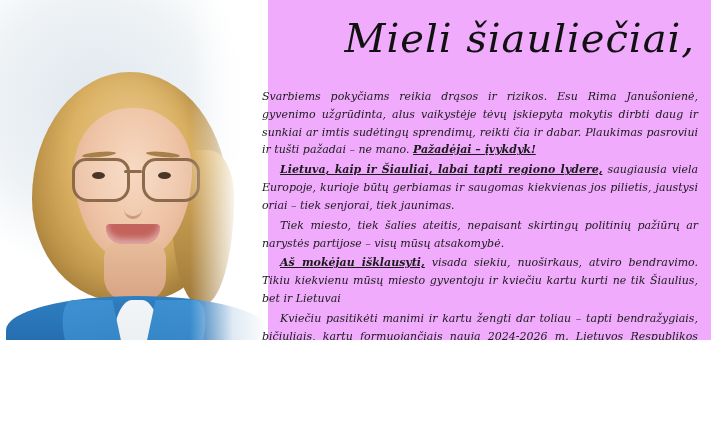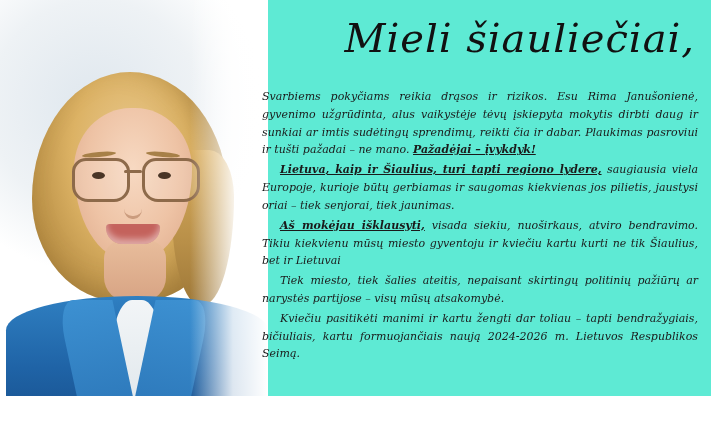--- a/index.html
+++ b/index.html
@@ -9,22 +9,22 @@
   body {
     width: 711px;
     height: 428px;
     background: #ffffff;
     font-family: "Liberation Serif", serif;
     overflow: hidden;
   }
   .page {
     position: relative;
     width: 711px;
-    height: 396px;
-    background: #5eead4;
+    height: 340px;
+    background: #f0abfc;
     overflow: hidden;
   }
 
   
   .photo-area {
     position: absolute;
     left: 0;
     top: 0;
     width: 268px;
     height: 428px;
@@ -291,20 +291,20 @@
     <div class="jacket-lapel-l"></div>
     <div class="jacket-lapel-r"></div>
     <div class="photo-fade"></div>
     <div class="photo-fade-bottom"></div>
   </div>
 
   <div class="content">
     <div class="headline">Mieli šiauliečiai,</div>
     <div class="body-text" id="letter-body">
         <p class="first"><span>Svarbiems pokyčiams reikia drąsos ir rizikos. Esu Rima Janušonienė, gyvenimo užgrūdinta, </span><span>alus vaikystėje tėvų įskiepyta mokytis dirbti daug ir sunkiai ar imtis sudėtingų sprendimų, reikti čia ir dabar. Plaukimas pasroviui ir tušti pažadai – ne mano. </span><span class="boldu">Pažadėjai – įvykdyk!</span></p>
-        <p><span class="boldu">Lietuva, kaip ir Šiaulius, turi tapti regiono lydere,</span><span> saugiausia viela Europoje, kurioje būtų gerbiamas ir saugomas kiekvienas jos pilietis, jaustysi oriai – tiek senjorai, tiek jaunimas.</span></p>
+        <p><span class="boldu">Lietuva, kaip ir Šiauliai, labai tapti regiono lydere,</span><span> saugiausia viela Europoje, kurioje būtų gerbiamas ir saugomas kiekvienas jos pilietis, jaustysi oriai – tiek senjorai, tiek jaunimas.</span></p>
+        <p><span>Tiek miesto, tiek šalies ateitis, nepaisant skirtingų politinių pažiūrų ar narystės partijose – visų mūsų atsakomybė.</span></p>
         <p><span class="boldu">Aš mokėjau išklausyti,</span><span> visada siekiu, nuoširkaus, atviro bendravimo. Tikiu kiekvienu mūsų miesto gyventoju ir kviečiu kartu kurti ne tik Šiaulius, bet ir Lietuvai</span></p>
-        <p><span>Tiek miesto, tiek šalies ateitis, nepaisant skirtingų politinių pažiūrų ar narystės partijose – visų mūsų atsakomybė.</span></p>
         <p><span>Kviečiu pasitikėti manimi ir kartu žengti dar toliau – tapti bendražygiais, bičiuliais, kartu formuojančiais naują 2024-2026 m. Lietuvos Respublikos Seimą.</span></p>
       </div>
   </div>
 
 </div>
 
 </body></html>

